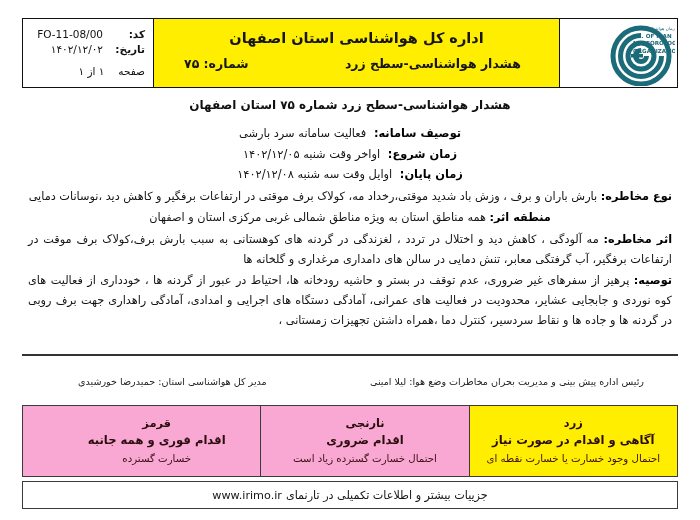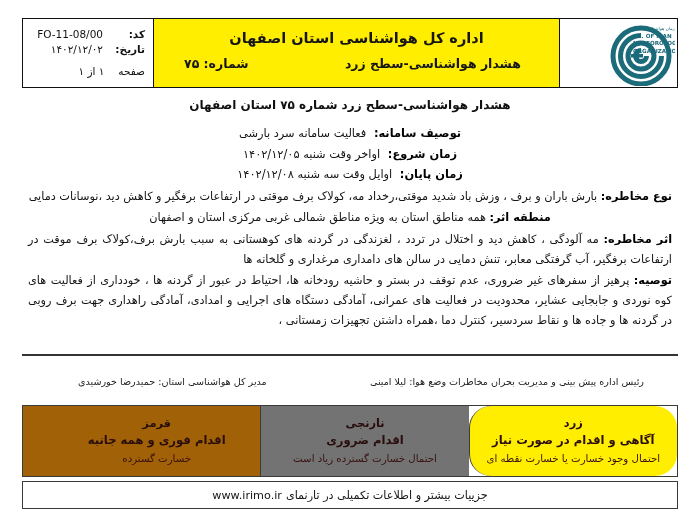--- a/index.html
+++ b/index.html
@@ -333,33 +333,33 @@
       <span>لیلا  امینی</span>
     </div>
     <div class="sig-left">
       <span>مدیر کل هواشناسی استان:</span>
       <span>حمیدرضا خورشیدی</span>
     </div>
   </div>
 
   <div class="legend">
 
-    <div class="legend-cell" id="lg-yellow" style="background: rgb(255, 238, 0); border-radius: 22px;">
+    <div class="legend-cell" id="lg-yellow" style="background: rgb(255, 238, 0);">
       <div class="lg-name">زرد</div>
       <div class="lg-action">آگاهی و اقدام در صورت نیاز</div>
       <div class="lg-desc">احتمال وجود خسارت یا خسارت نقطه ای</div>
     </div>
 
-    <div class="legend-cell" id="lg-orange" style="background: #737373;">
+    <div class="legend-cell" id="lg-orange" style="background: #f9a8d4;">
       <div class="lg-name">نارنجی</div>
       <div class="lg-action">اقدام ضروری</div>
       <div class="lg-desc">احتمال خسارت گسترده زیاد است</div>
     </div>
 
-    <div class="legend-cell" id="lg-red" style="background: #a16207; padding-left: 34px;">
+    <div class="legend-cell" id="lg-red" style="background: #f9a8d4; padding-left: 34px;">
       <div class="lg-name">قرمز</div>
       <div class="lg-action">اقدام فوری و همه جانبه</div>
       <div class="lg-desc">خسارت گسترده</div>
     </div>
   </div>
 
   <div class="footer">
     <span>جزییات بیشتر و اطلاعات تکمیلی در تارنمای</span>
     <span class="url">www.irimo.ir</span>
   </div>

